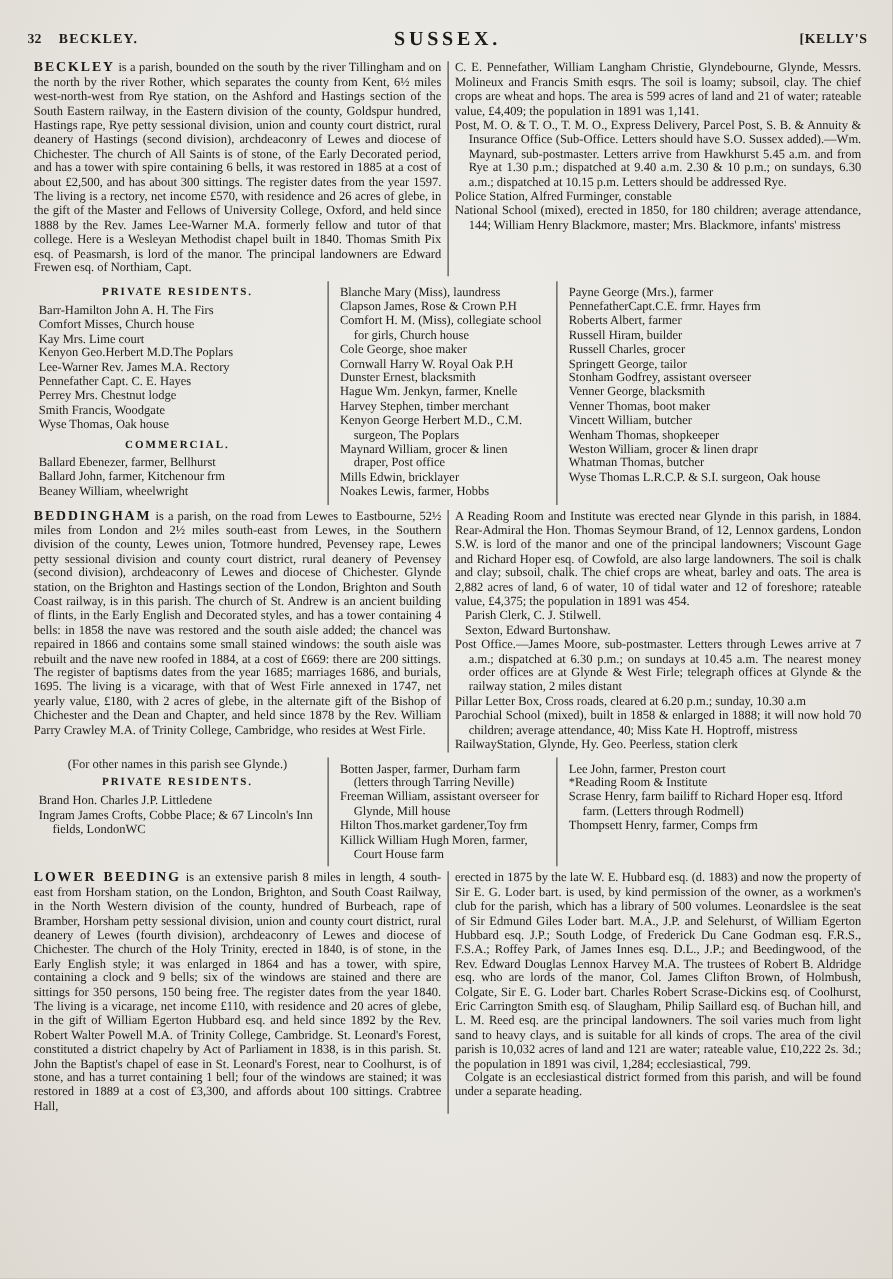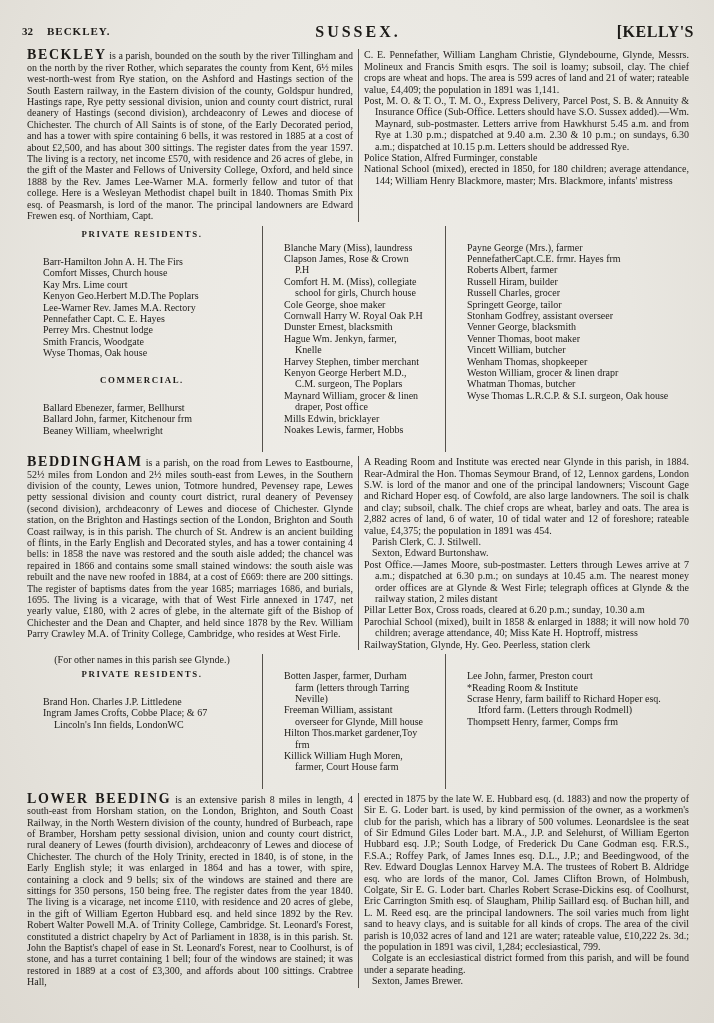--- a/index.html
+++ b/index.html
@@ -12,41 +12,41 @@
     font-family:"Liberation Serif","DejaVu Serif",serif;
     font-size:10px; line-height:11.4px;
     overflow:hidden;
     box-sizing:border-box;
     padding:26px 20px 10px 22px;
   }
   .hdr { display:flex; align-items:center; margin-bottom:12px; }
   .hdr .hl { flex:1; font-weight:bold; font-size:11px; letter-spacing:1px; }
   .hdr .hl .pgnum { margin-right:14px; letter-spacing:0; }
   .hdr .hc { flex:1; text-align:center; font-weight:bold; font-size:16px; letter-spacing:3px; }
-  .hdr .hr { flex:1; text-align:right; font-weight:bold; font-size:16px; letter-spacing:.5px; }
+  .hdr .hr { flex:1; text-align:right; font-weight:bold; font-size:11px; letter-spacing:.5px; }
 
   .band { display:flex; align-items:stretch; }
   .band + .band { margin-top:4px; }
   .vr { width:1px; background:#55514b; flex:0 0 1px; }
   .c { padding:0 5px; box-sizing:border-box; }
   .c2 { flex:0 0 336px; }
   .c3a { flex:0 0 240px; }
   .c3b { flex:0 0 182px; }
   .c3c { flex:1; }
 
   p { margin:0; }
   .para { text-align:justify; }
-  .lead { font-weight:bold; font-size:14px; letter-spacing:1.6px; }
+  .lead { font-weight:bold; font-size:11px; letter-spacing:1.6px; }
   .hang { text-align:justify; padding-left:11px; text-indent:-11px; }
   .firstind { text-align:justify; text-indent:8px; }
   .plainline { text-indent:8px; }
   .subhead { text-align:center; font-size:8.8px; font-weight:bold; letter-spacing:1.6px; margin:3px 0 2px; }
   .note { text-align:center; }
   .entry { padding-left:11px; text-indent:-11px; }
-  .list { margin:16px; }
+  .list { margin:4px; }
 </style>
 </head>
 <body>
 
 <div class="page">
 
   <div class="hdr">
     <div class="hl">
       <span class="pgnum">32</span><span>BECKLEY.</span>
     </div>
@@ -179,17 +179,16 @@
   </div>
 
   <div class="band">
     <div class="c c2">
       <p class="para"><b class="lead">LOWER BEEDING</b> <span>is an extensive parish 8 miles in length, 4 south-east from Horsham station, on the London, Brighton, and South Coast Railway, in the North Western division of the county, hundred of Burbeach, rape of Bramber, Horsham petty sessional division, union and county court district, rural deanery of Lewes (fourth division), archdeaconry of Lewes and diocese of Chichester. The church of the Holy Trinity, erected in 1840, is of stone, in the Early English style; it was enlarged in 1864 and has a tower, with spire, containing a clock and 9 bells; six of the windows are stained and there are sittings for 350 persons, 150 being free. The register dates from the year 1840. The living is a vicarage, net income £110, with residence and 20 acres of glebe, in the gift of William Egerton Hubbard esq. and held since 1892 by the Rev. Robert Walter Powell M.A. of Trinity College, Cambridge. St. Leonard's Forest, constituted a district chapelry by Act of Parliament in 1838, is in this parish. St. John the Baptist's chapel of ease in St. Leonard's Forest, near to Coolhurst, is of stone, and has a turret containing 1 bell; four of the windows are stained; it was restored in 1889 at a cost of £3,300, and affords about 100 sittings. Crabtree Hall,</span></p>
     </div>
     <div class="vr"></div>
     <div class="c c2" style="flex:1">
       <p class="para">erected in 1875 by the late W. E. Hubbard esq. (d. 1883) and now the property of Sir E. G. Loder bart. is used, by kind permission of the owner, as a workmen's club for the parish, which has a library of 500 volumes. Leonardslee is the seat of Sir Edmund Giles Loder bart. M.A., J.P. and Selehurst, of William Egerton Hubbard esq. J.P.; South Lodge, of Frederick Du Cane Godman esq. F.R.S., F.S.A.; Roffey Park, of James Innes esq. D.L., J.P.; and Beedingwood, of the Rev. Edward Douglas Lennox Harvey M.A. The trustees of Robert B. Aldridge esq. who are lords of the manor, Col. James Clifton Brown, of Holmbush, Colgate, Sir E. G. Loder bart. Charles Robert Scrase-Dickins esq. of Coolhurst, Eric Carrington Smith esq. of Slaugham, Philip Saillard esq. of Buchan hill, and L. M. Reed esq. are the principal landowners. The soil varies much from light sand to heavy clays, and is suitable for all kinds of crops. The area of the civil parish is 10,032 acres of land and 121 are water; rateable value, £10,222 2s. 3d.; the population in 1891 was civil, 1,284; ecclesiastical, 799.</p>
       <p class="firstind">Colgate is an ecclesiastical district formed from this parish, and will be found under a separate heading.</p>
-      <p class="plainline">Sexton, James Brewer.</p>
     </div>
   </div>
 
 </div>
 
 </body></html>

